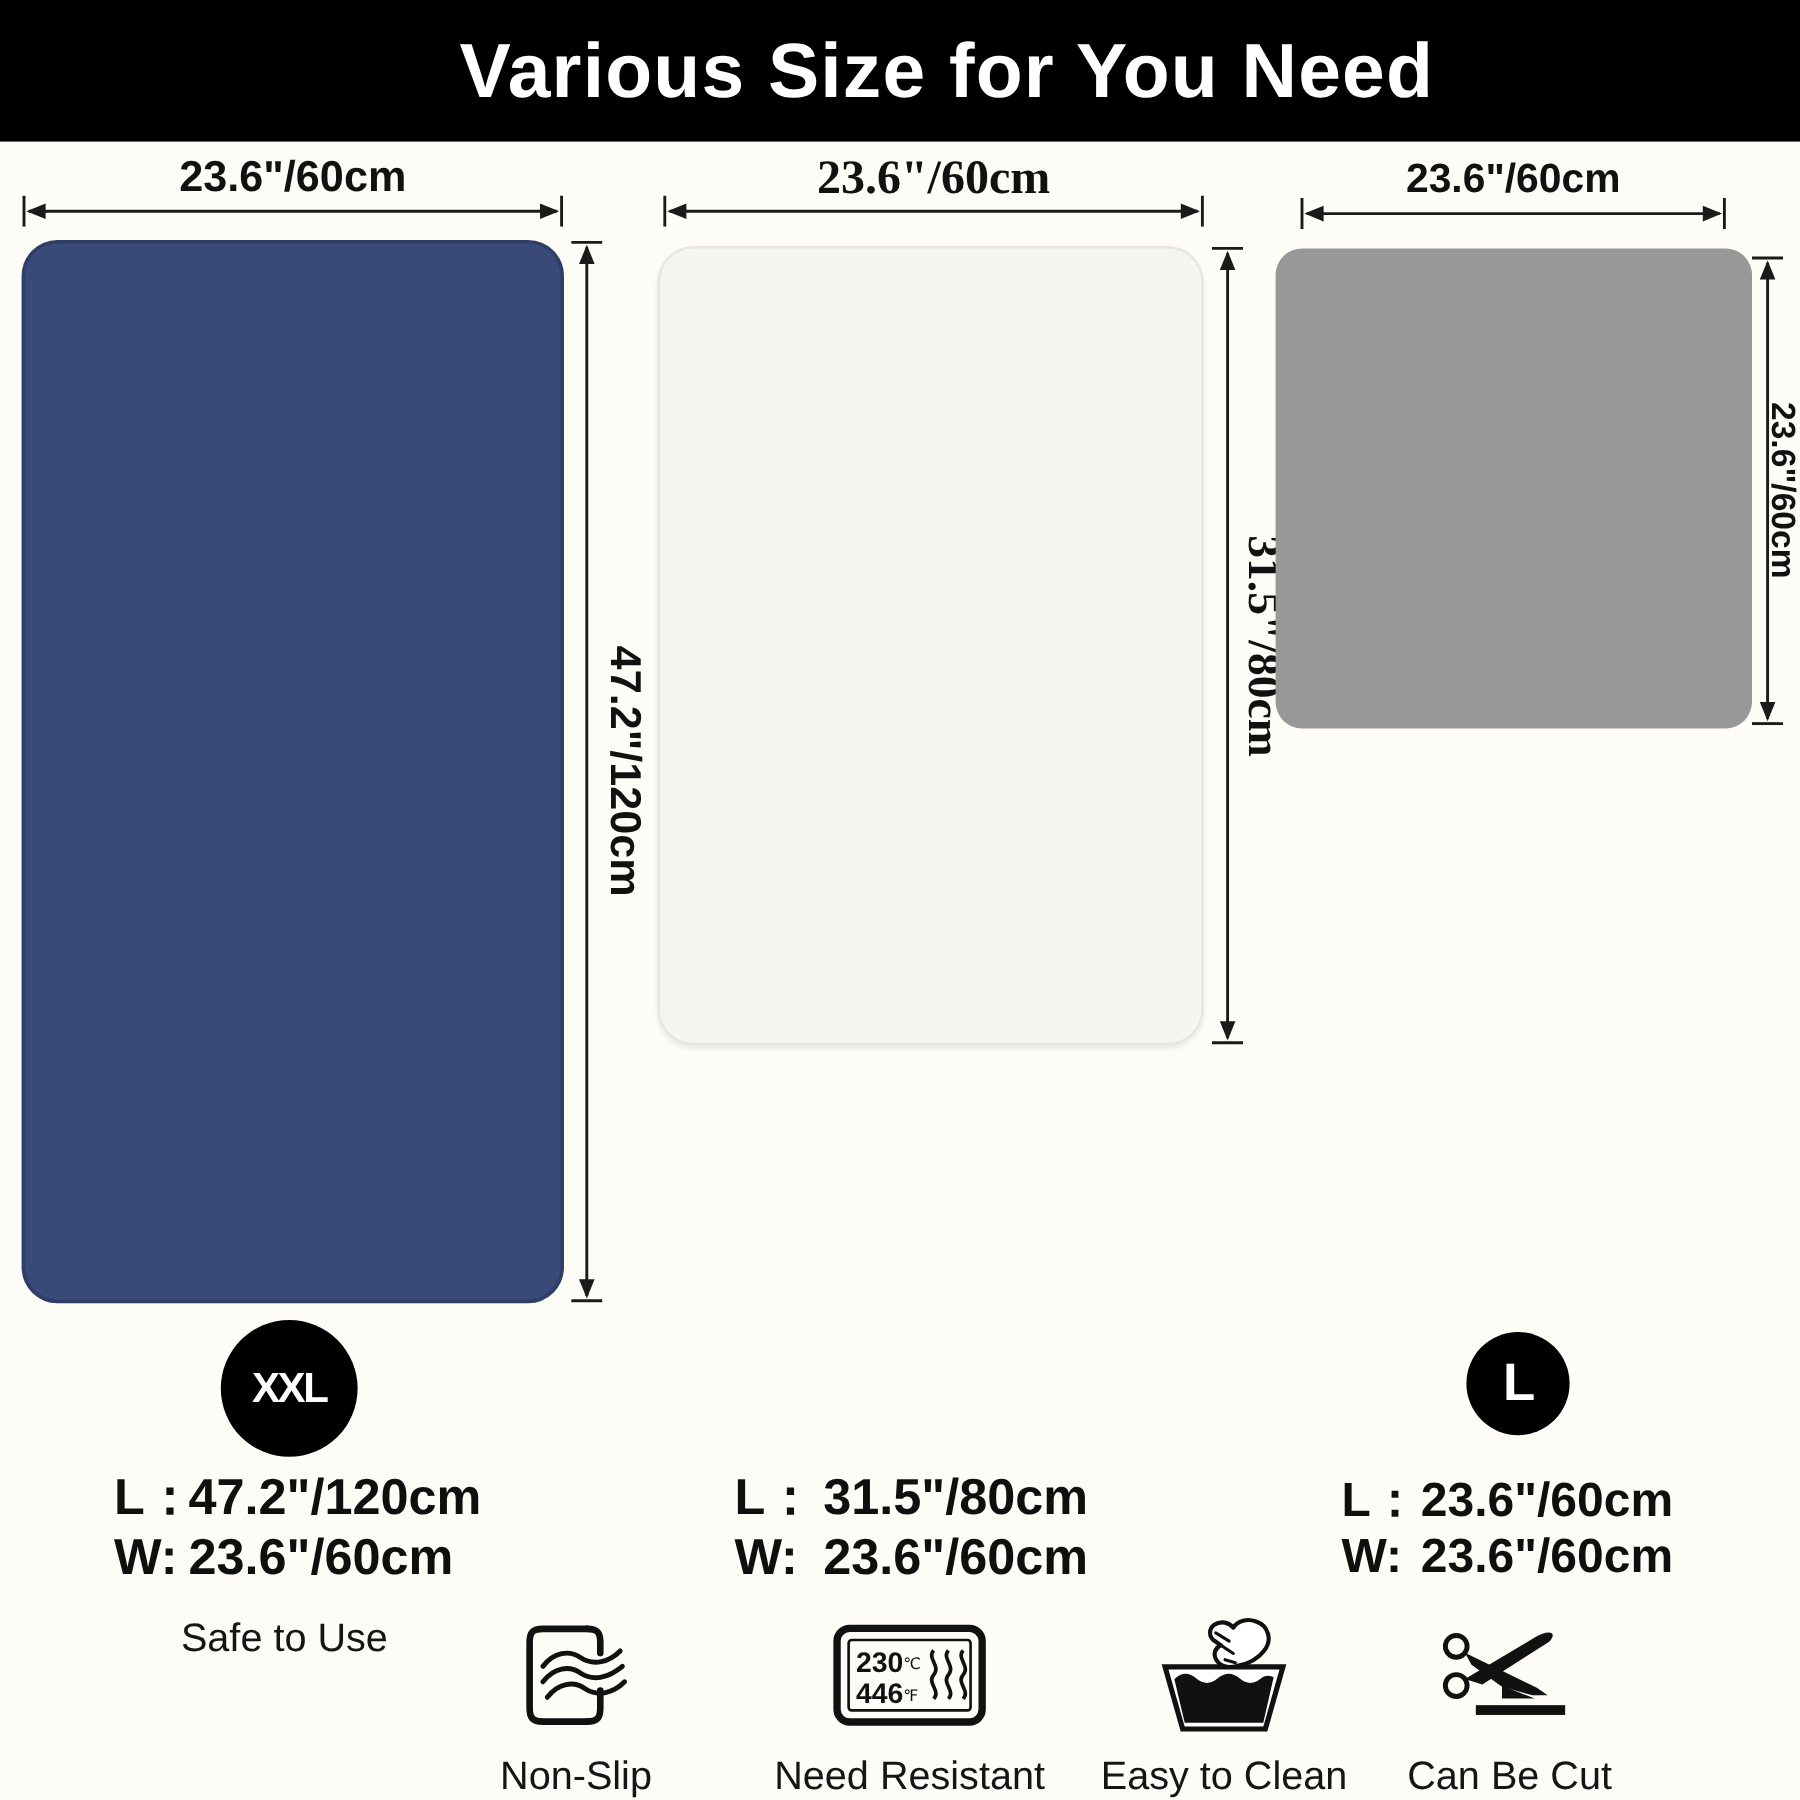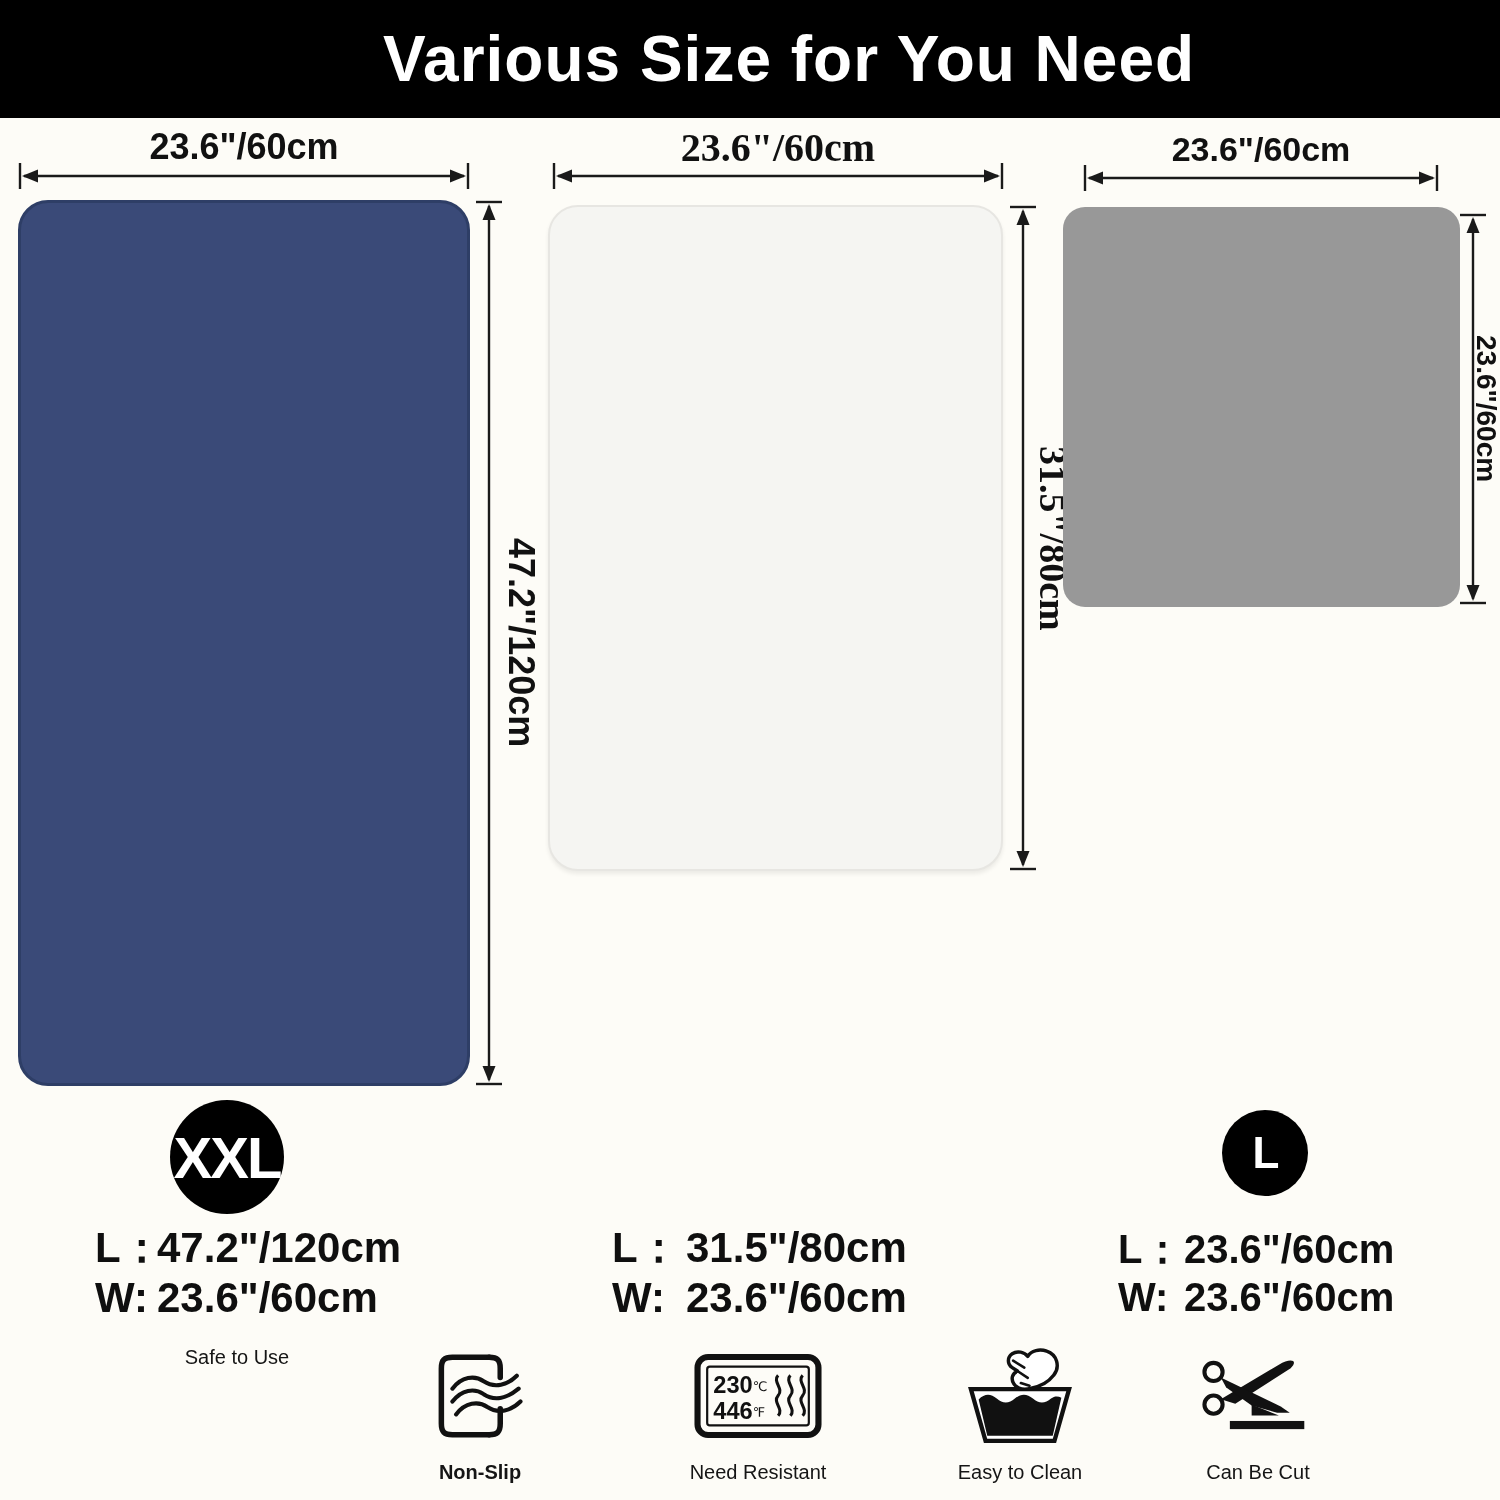--- a/index.html
+++ b/index.html
@@ -25,21 +25,21 @@
   .mat-l{border-radius:22px;}
 
   
   .badge{position:absolute;background:#000;border-radius:50%;color:#fff;display:flex;align-items:center;justify-content:center;font-weight:bold;letter-spacing:-2px;}
   .spec{position:absolute;display:flex;align-items:baseline;font-weight:bold;color:#0f0f0f;white-space:nowrap;}
   .spec .k{display:inline-block;}
 
   
   .feature{position:absolute;top:1338px;text-align:center;}
   .icon-box{height:115px;display:flex;align-items:center;justify-content:center;}
-  .feature .flabel{margin-top:8px;font-size:20px;color:#151515;}
+  .feature .flabel{margin-top:8px;font-size:33px;color:#151515;}
 
   svg{display:block;}
   .dimstroke{stroke:#1a1a1a;stroke-width:2.4;}
   .dimfill{fill:#1a1a1a;}
 </style>
 </head>
 <body>
 
 <div class="canvas" style="background: rgb(253, 252, 247);">
 
@@ -62,21 +62,21 @@
   <svg class="arrow" style="left:476px;top:200px;" width="26" height="886">
     <line class="dimstroke" x1="0" y1="2" x2="26" y2="2"></line>
     <line class="dimstroke" x1="0" y1="884" x2="26" y2="884"></line>
     <line class="dimstroke" x1="13" y1="6" x2="13" y2="880"></line>
     <polygon class="dimfill" points="13,4 6.5,20 19.5,20"></polygon>
     <polygon class="dimfill" points="13,882 6.5,866 19.5,866"></polygon>
   </svg>
 
   <div class="vlabel" style="left:500px;top:200px;width:42px;height:886px;font-size:36px;">47.2"/120cm</div>
 
-  <div class="badge" style="left:170px;top:1100px;width:114px;height:114px;font-size:58px;">
+  <div class="badge" style="left:184px;top:1100px;width:114px;height:114px;font-size:35px;">
     <span>XXL</span>
   </div>
 
   <div class="spec" style="left:95px;top:1220px;font-size:42px;">
     <span class="k" style="width:62px;">L：</span>
     <span>47.2"/120cm</span>
   </div>
   <div class="spec" style="left:95px;top:1274px;font-size:42px;">
     <span class="k" style="width:62px;">W:</span>
     <span>23.6"/60cm</span>
@@ -146,21 +146,21 @@
   </div>
   <div class="spec" style="left:1118px;top:1275px;font-size:40px;">
     <span class="k" style="width:66px;">W:</span>
     <span>23.6"/60cm</span>
   </div>
 
   <div class="feature" style="left:127px;width:220px;">
     <div class="flabel">Safe to Use</div>
   </div>
 
-  <div class="feature" style="left:370px;width:220px;font-weight:bold;">
+  <div class="feature" style="left:370px;width:220px;">
     <div class="icon-box">
       <svg width="92" height="92" viewBox="0 0 100 100">
         <path d="M60,8 H20 C11,8 8,11 8,20 V80 C8,89 11,92 20,92 H60" fill="none" stroke="#111" stroke-width="6" stroke-linecap="round"></path>
         <path d="M60,8 C69,8 72,11 72,20 V30" fill="none" stroke="#111" stroke-width="6" stroke-linecap="round"></path>
         <path d="M72,64 V80 C72,89 69,92 60,92" fill="none" stroke="#111" stroke-width="6" stroke-linecap="round"></path>
         <path d="M20,42 C30,29 44,27 54,34 C66,42 80,38 90,28" fill="none" stroke="#111" stroke-width="4.5" stroke-linecap="round"></path>
         <path d="M20,56 C30,43 44,41 54,48 C66,56 80,52 92,42" fill="none" stroke="#111" stroke-width="4.5" stroke-linecap="round"></path>
         <path d="M24,70 C34,57 48,55 58,62 C70,70 84,66 94,56" fill="none" stroke="#111" stroke-width="4.5" stroke-linecap="round"></path>
       </svg>
     </div>

